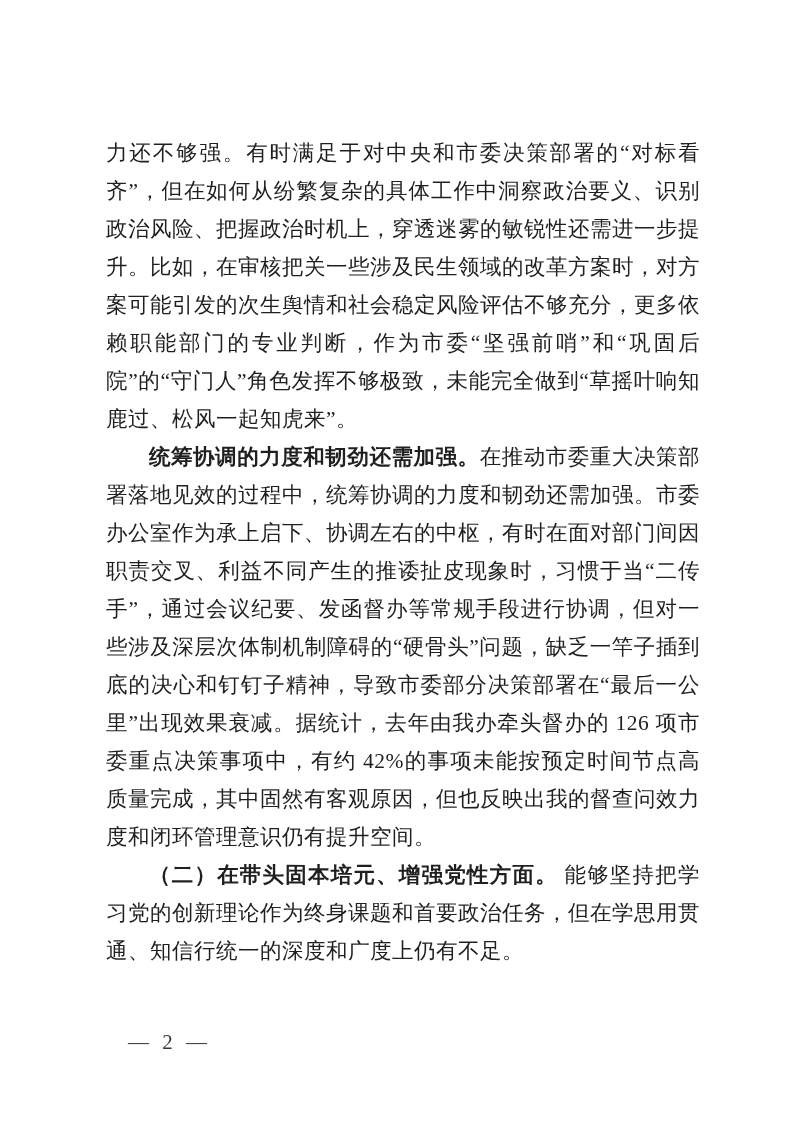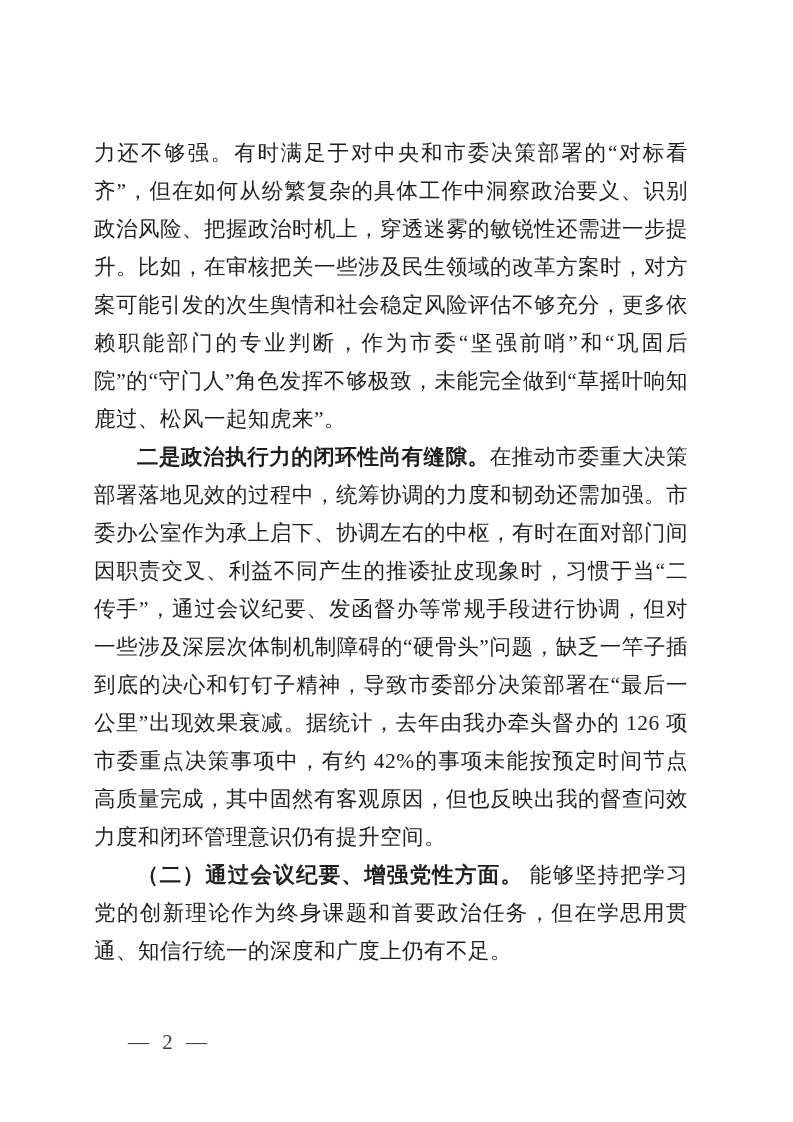--- a/index.html
+++ b/index.html
@@ -15,21 +15,21 @@
     font-family: "Liberation Serif", "DejaVu Serif", serif;
     color: #1f1f1f;
   }
   .page {
     position: absolute;
     inset: 0;
     background: #ffffff;
   }
   .doc-body {
     position: absolute;
-    left: 94px;
+    left: 106px;
     top: 134px;
     width: 594px;
     font-size: 21.5px;
     line-height: 38px;
     text-align: justify;
     letter-spacing: 0.5px;
   }
   .para {
     margin: 0;
   }
@@ -52,17 +52,17 @@
     letter-spacing: 4px;
     white-space: nowrap;
   }
 </style>
 </head>
 <body>
 
 <div class="page">
   <div class="doc-body">
       <p class="para"><span class="run">力还不够强。有时满足于对中央和市委决策部署的“对标看齐”，但在如何从纷繁复杂的具体工作中洞察政治要义、识别政治风险、把握政治时机上，穿透迷雾的敏锐性还需进一步提升。比如，在审核把关一些涉及民生领域的改革方案时，对方案可能引发的次生舆情和社会稳定风险评估不够充分，更多依赖职能部门的专业判断，作为市委“坚强前哨”和“巩固后院”的“守门人”角色发挥不够极致，未能完全做到“草摇叶响知鹿过、松风一起知虎来”。</span></p>
-      <p class="para indent"><span class="run bold">二是政治执行力的闭环性尚有缝隙。</span><span class="run">在推动市委重大决策部署落地见效的过程中，统筹协调的力度和韧劲还需加强。市委办公室作为承上启下、协调左右的中枢，有时在面对部门间因职责交叉、利益不同产生的推诿扯皮现象时，习惯于当“二传手”，通过会议纪要、发函督办等常规手段进行协调，但对一些涉及深层次体制机制障碍的“硬骨头”问题，缺乏一竿子插到底的决心和钉钉子精神，导致市委部分决策部署在“最后一公里”出现效果衰减。据统计，去年由我办牵头督办的 126 项市委重点决策事项中，有约 42%的事项未能按预定时间节点高质量完成，其中固然有客观原因，但也反映出我的督查问效力度和闭环管理意识仍有提升空间。</span></p>
-      <p class="para indent"><span class="run bold">（二）通过会议纪要、增强党性方面。</span><span class="run"> 能够坚持把学习党的创新理论作为终身课题和首要政治任务，但在学思用贯通、知信行统一的深度和广度上仍有不足。</span></p>
+      <p class="para indent"><span class="run bold">统筹协调的力度和韧劲还需加强。</span><span class="run">在推动市委重大决策部署落地见效的过程中，统筹协调的力度和韧劲还需加强。市委办公室作为承上启下、协调左右的中枢，有时在面对部门间因职责交叉、利益不同产生的推诿扯皮现象时，习惯于当“二传手”，通过会议纪要、发函督办等常规手段进行协调，但对一些涉及深层次体制机制障碍的“硬骨头”问题，缺乏一竿子插到底的决心和钉钉子精神，导致市委部分决策部署在“最后一公里”出现效果衰减。据统计，去年由我办牵头督办的 126 项市委重点决策事项中，有约 42%的事项未能按预定时间节点高质量完成，其中固然有客观原因，但也反映出我的督查问效力度和闭环管理意识仍有提升空间。</span></p>
+      <p class="para indent"><span class="run bold">（二）在带头固本培元、增强党性方面。</span><span class="run"> 能够坚持把学习党的创新理论作为终身课题和首要政治任务，但在学思用贯通、知信行统一的深度和广度上仍有不足。</span></p>
     </div>
   <div class="page-number">— 2 —</div>
 </div>
 
 </body></html>

